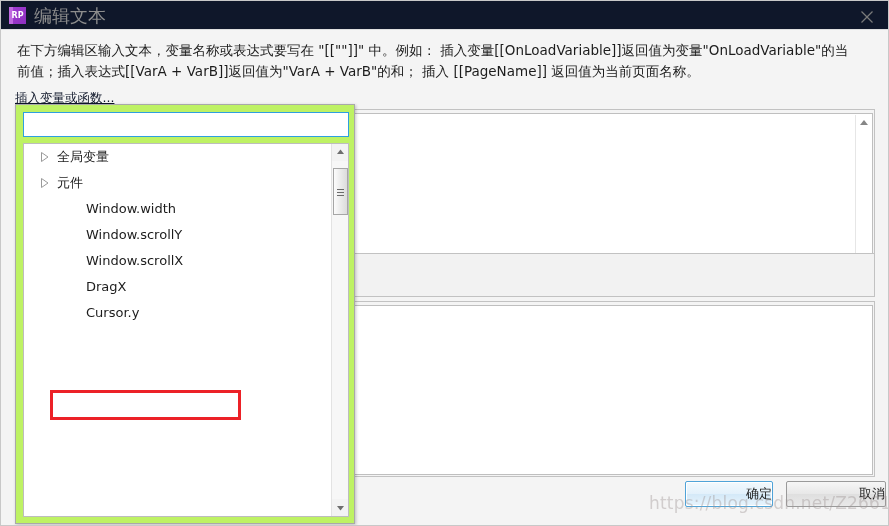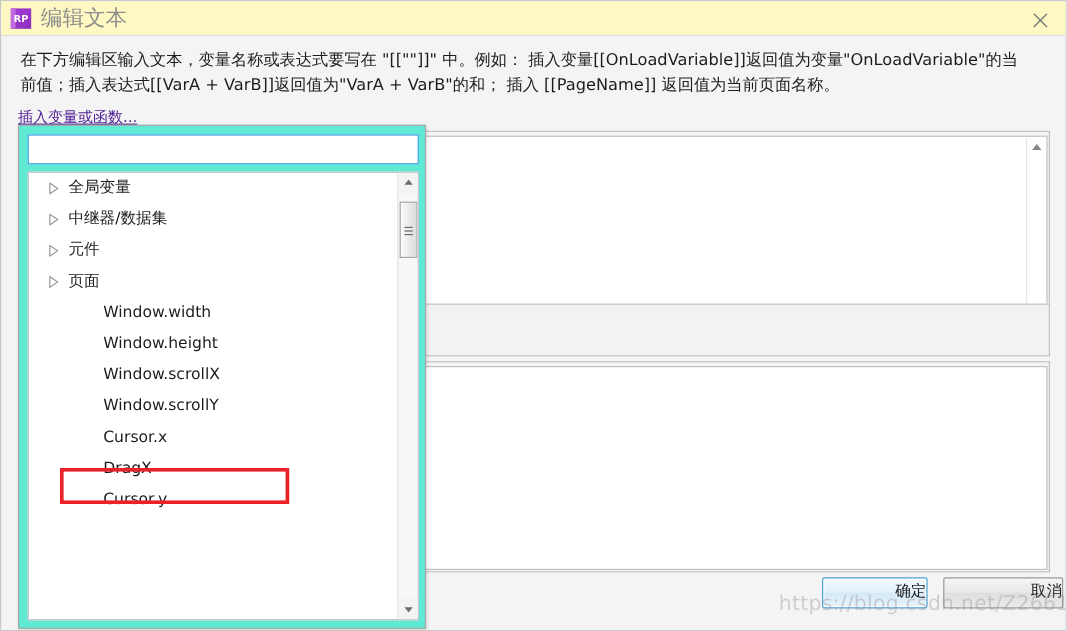--- a/index.html
+++ b/index.html
@@ -21,21 +21,21 @@
     border: 1px solid #c8c8c8;
     box-sizing: border-box;
   }
 
   
   .titlebar {
     position: absolute;
     left: 0; top: 0;
     width: 889px;
     height: 29px;
-    background: #fef9c3;
+    background: #0f172a;
     border-bottom: 1px solid #dfdfdf;
     box-sizing: border-box;
   }
   .app-icon {
     position: absolute;
     left: 8px; top: 6px;
     width: 17px; height: 17px;
     background: linear-gradient(135deg, #a23dd4 0%, #8e2fbe 100%);
     color: #ffffff;
     font-size: 8px;
@@ -78,21 +78,21 @@
     color: #1c1c1c;
     line-height: 21px;
     letter-spacing: 0px;
   }
 
   
   .insert-link {
     position: absolute;
     left: 14px; top: 89px;
     font-size: 12.5px;
-    color: #4c1d95;
+    color: #0f172a;
     text-decoration: underline;
     cursor: pointer;
     white-space: nowrap;
   }
 
   
   .edit-outer {
     position: absolute;
     left: 14px; top: 108px;
     width: 860px; height: 174px;
@@ -197,21 +197,21 @@
     letter-spacing: 0.2px;
     pointer-events: none;
     font-family: "DejaVu Sans", "Liberation Sans", sans-serif;
   }
 
   
   .popup {
     position: absolute;
     left: 14px; top: 103px;
     width: 340px; height: 420px;
-    background: #5eead4;
+    background: #bef264;
     border: 1px solid #a9a9a9;
     box-shadow: 1px 1px 3px rgba(0,0,0,0.22);
     box-sizing: border-box;
   }
   .popup-search {
     position: absolute;
     left: 7px; top: 7px;
     width: 326px; height: 25px;
     background: #ffffff;
     border: 1px solid #2e9fe0;
@@ -361,32 +361,24 @@
     <div class="popup-search">
       <input type="text" placeholder="" style="">
     </div>
     <div class="tree-frame">
       <div class="tree-list" id="tree-list">
           <div class="tree-item group"><svg class="tw" viewBox="0 0 10 10" width="10" height="10">
               <polygon points="1.5,0.5 8,5 1.5,9.5" fill="none" stroke="#9a9a9a" stroke-width="1"></polygon>
             </svg><span>全局变量</span></div>
           <div class="tree-item group"><svg class="tw" viewBox="0 0 10 10" width="10" height="10">
               <polygon points="1.5,0.5 8,5 1.5,9.5" fill="none" stroke="#9a9a9a" stroke-width="1"></polygon>
-            </svg><span>中继器/数据集</span></div>
-          <div class="tree-item group"><svg class="tw" viewBox="0 0 10 10" width="10" height="10">
-              <polygon points="1.5,0.5 8,5 1.5,9.5" fill="none" stroke="#9a9a9a" stroke-width="1"></polygon>
             </svg><span>元件</span></div>
-          <div class="tree-item group"><svg class="tw" viewBox="0 0 10 10" width="10" height="10">
-              <polygon points="1.5,0.5 8,5 1.5,9.5" fill="none" stroke="#9a9a9a" stroke-width="1"></polygon>
-            </svg><span>页面</span></div>
           <div class="tree-item leaf"><span>Window.width</span></div>
-          <div class="tree-item leaf"><span>Window.height</span></div>
+          <div class="tree-item leaf"><span>Window.scrollY</span></div>
           <div class="tree-item leaf"><span>Window.scrollX</span></div>
-          <div class="tree-item leaf"><span>Window.scrollY</span></div>
-          <div class="tree-item leaf"><span>Cursor.x</span></div>
           <div class="tree-item leaf"><span>DragX</span></div>
           <div class="tree-item leaf"><span>Cursor.y</span></div>
         </div>
       <div class="red-box"></div>
       <div class="tree-scroll">
         <div class="sb-arrow sb-up">
           <svg width="17" height="17" viewBox="0 0 17 17">
               <polygon points="8.5,5.5 12,10 5,10" fill="#6e6e6e"></polygon>
             </svg>
         </div>

